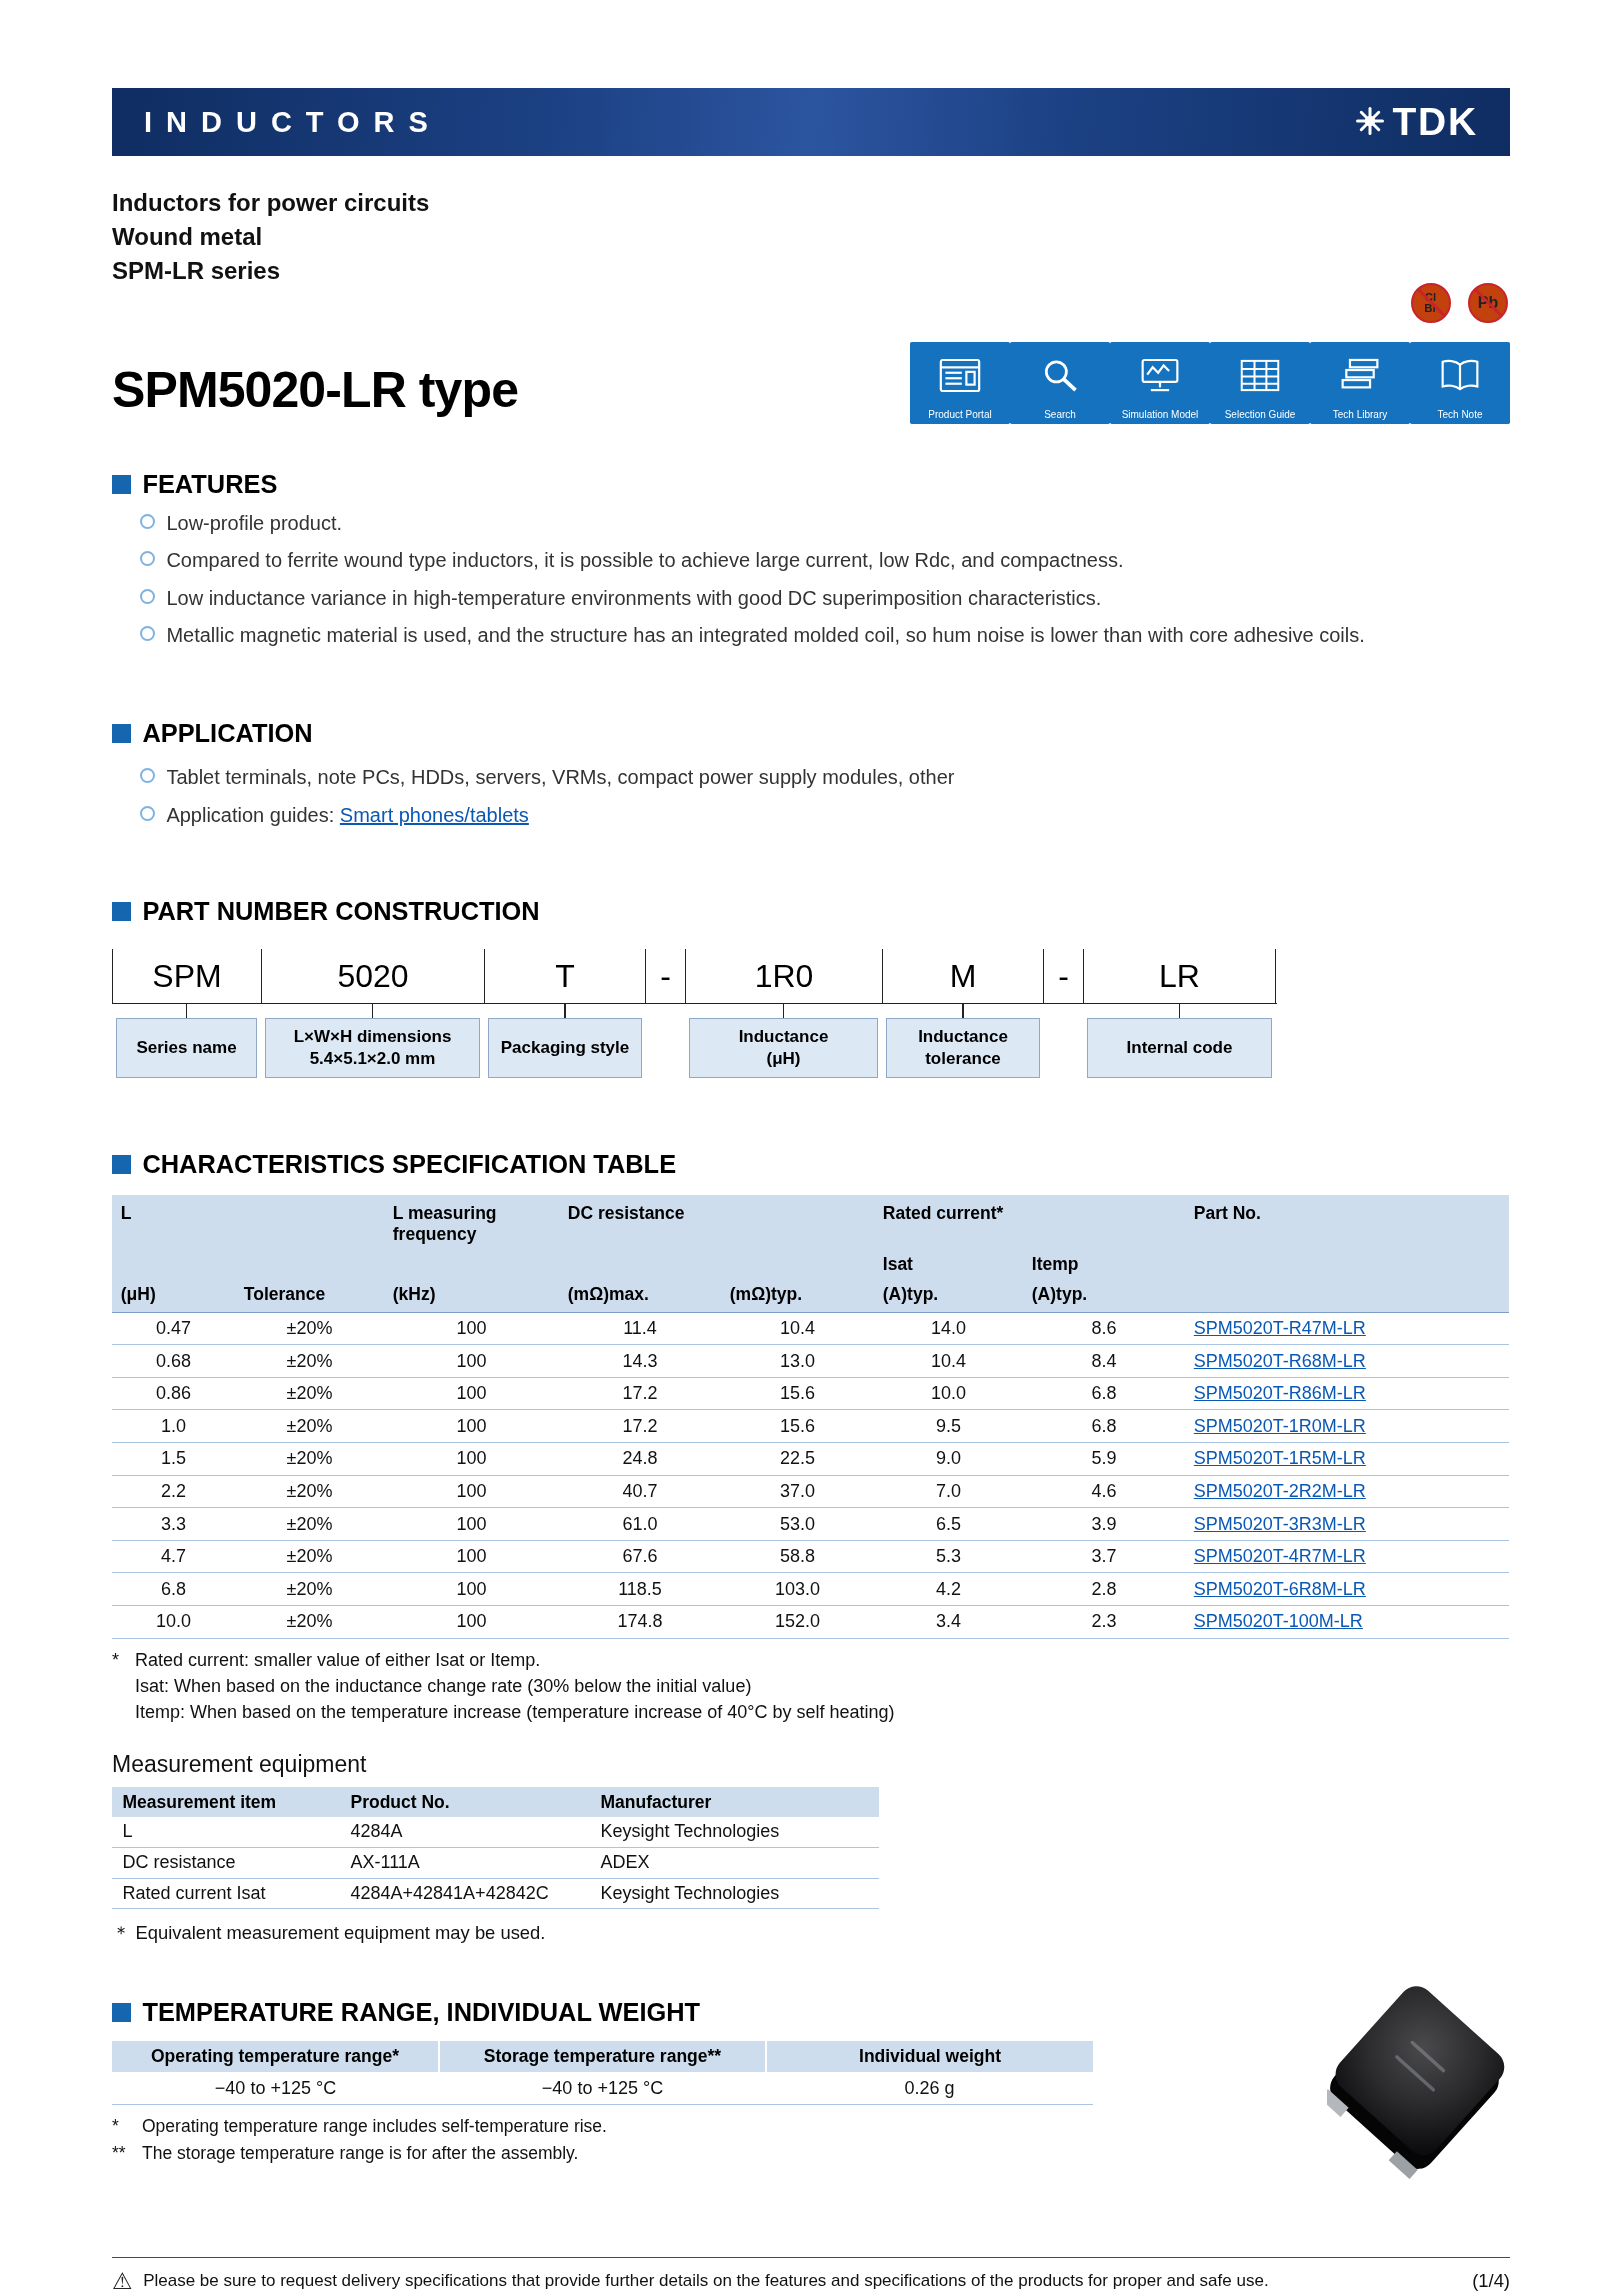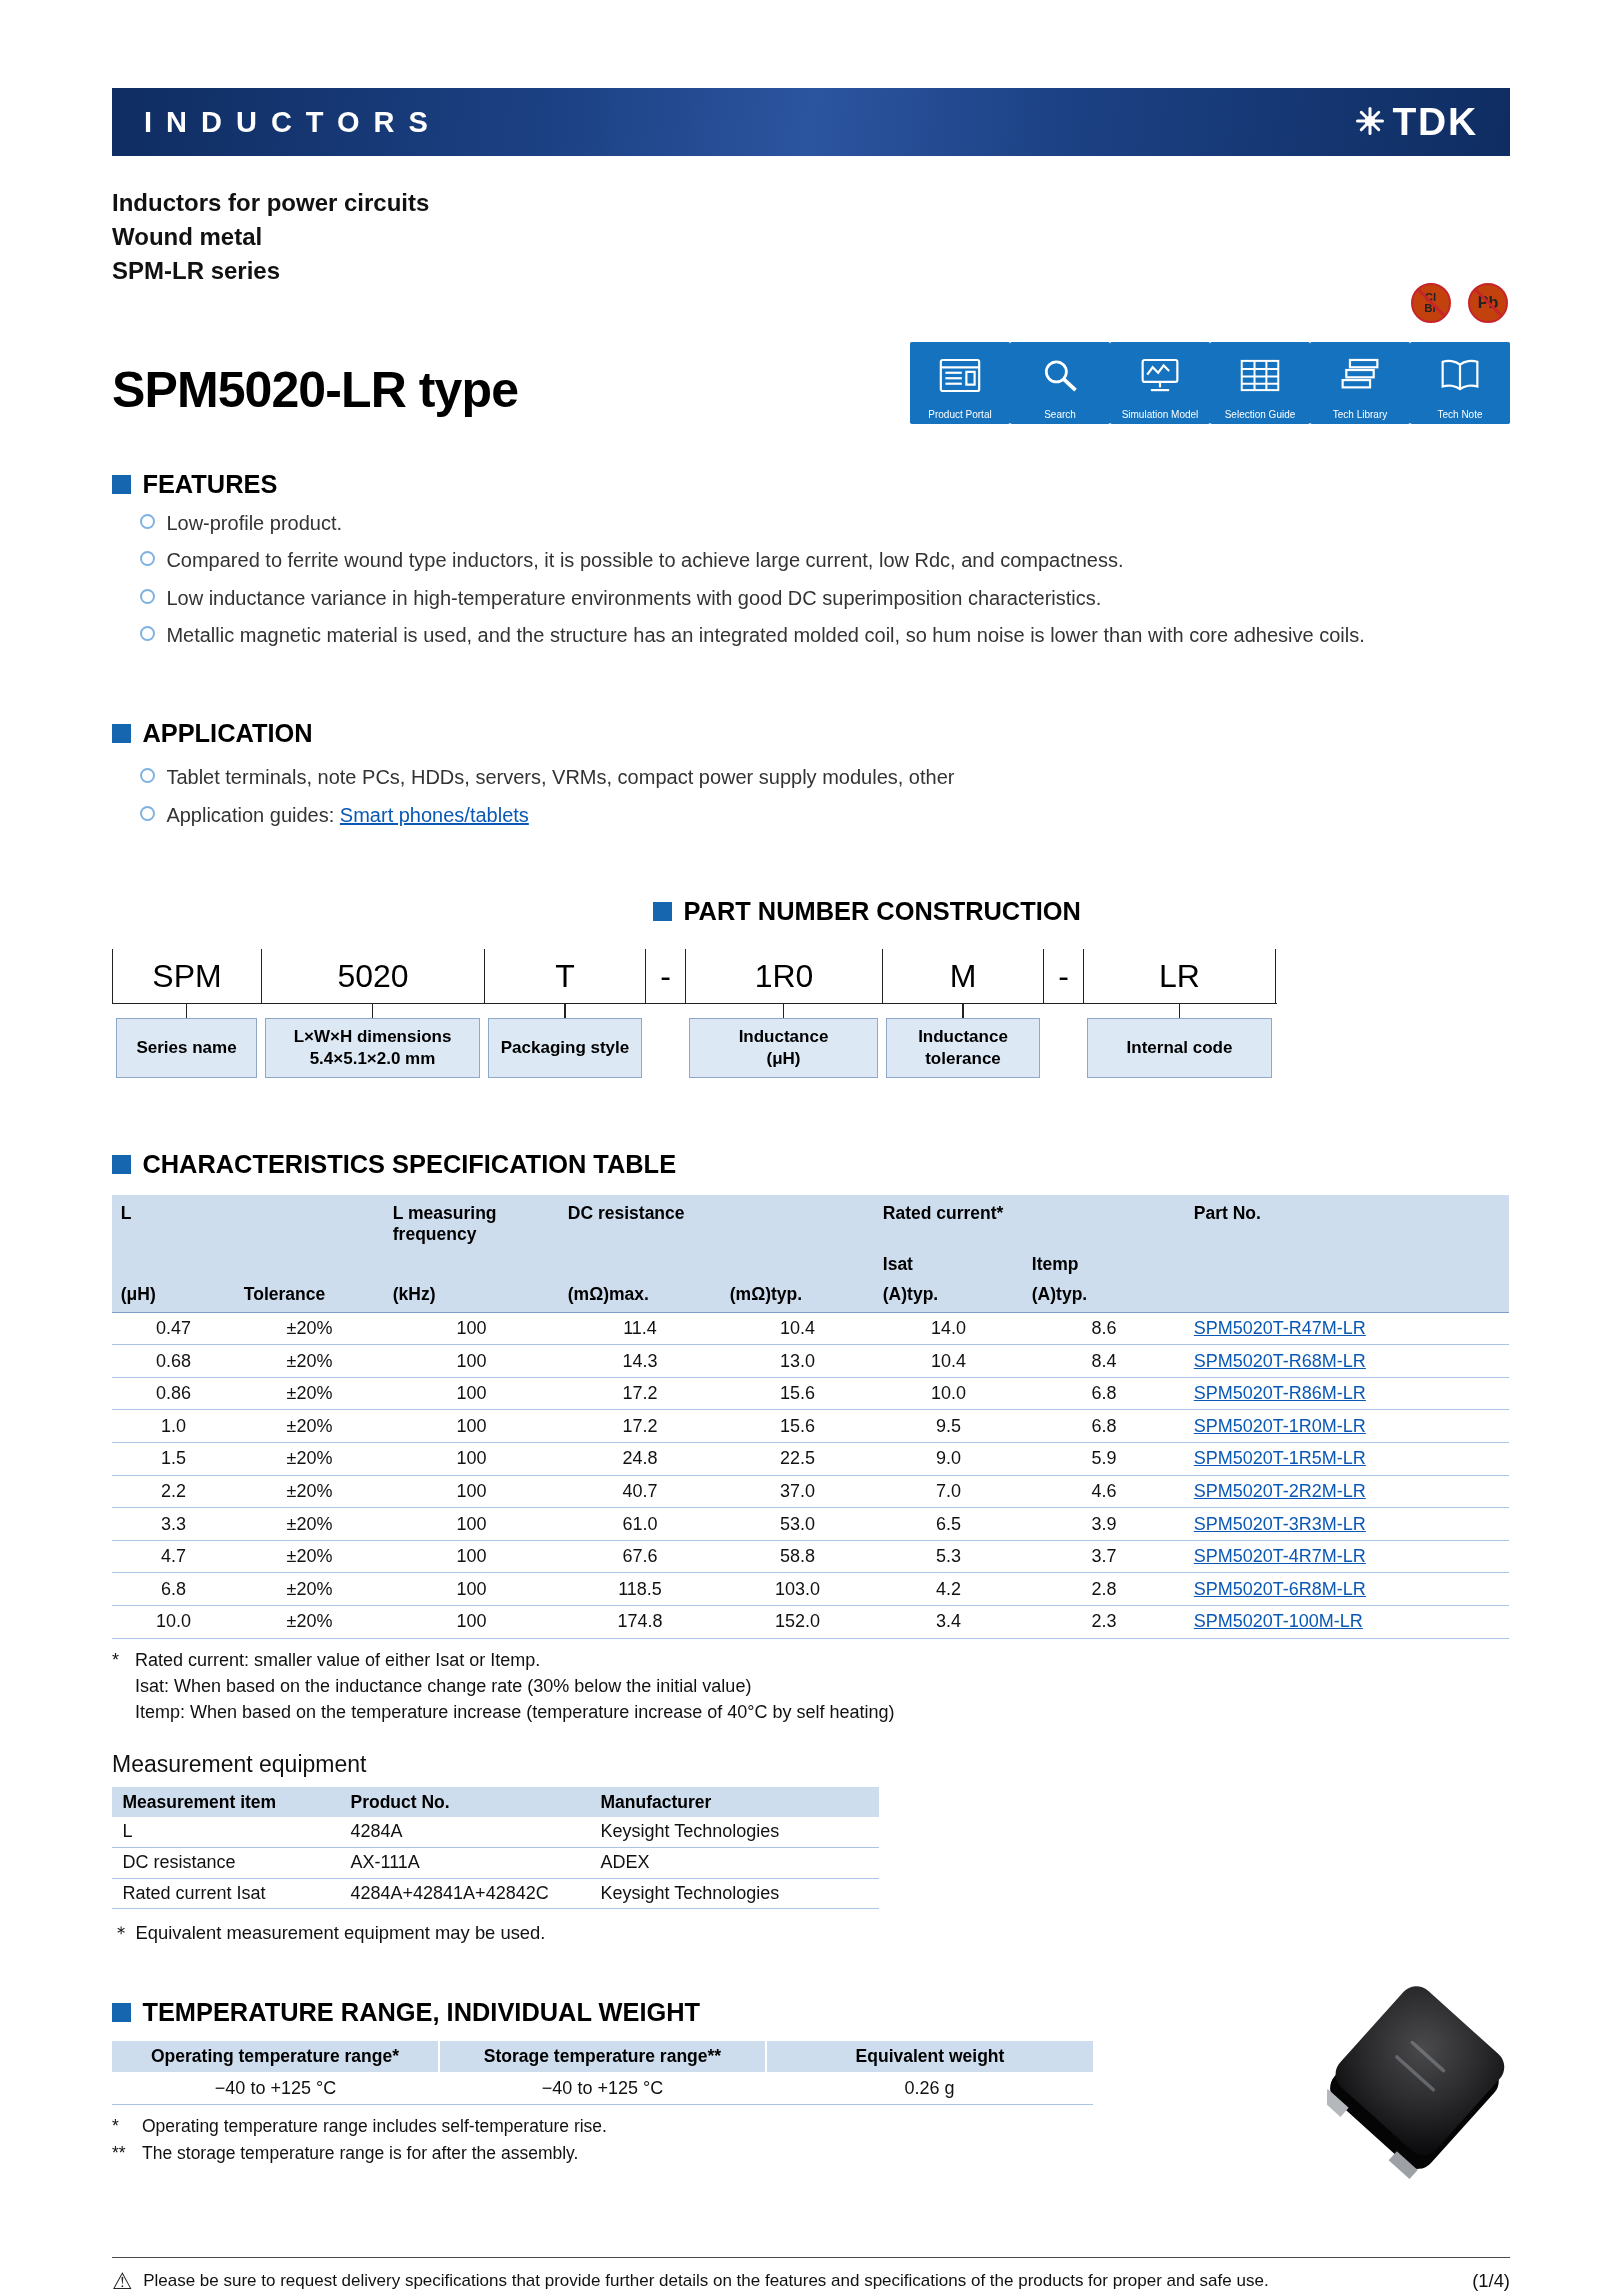--- a/index.html
+++ b/index.html
@@ -46,21 +46,21 @@
   }
   .tile-icon { flex:1; display:flex; align-items:center; justify-content:center; }
   .tile-icon svg { display:block; }
   .tile-label { color:#fff; font-size:10px; white-space:nowrap; }
 
   
   .sec-head { display:flex; align-items:center; gap:11.4px; margin-left:112px; font-size:25.4px; font-weight:bold; color:#000; }
   .sec-square { width:19px; height:19px; background:#1565af; flex:none; }
   .mt-features { margin-top:46px; }
   .mt-application { margin-top:70px; }
-  .mt-pnc { margin-top:68px;justify-content:center; }
+  .mt-pnc { margin-top:68px; }
   .mt-spec { margin-top:72px; }
   .mt-temp { margin-top:53px; }
 
   .bullet-item { display:flex; align-items:flex-start; gap:11.4px; margin:10.5px 112px 0 140px; font-size:20px; line-height:27px; color:#333; }
   .ring { flex:none; width:15px; height:15px; border:2.2px solid #7fb2e0; border-radius:50%; margin-top:4.4px; background:#fff; }
   .first-item { margin-top:16px; }
   a.link { color:#0a58b5; text-decoration:underline; }
 
   
   .pnc { margin:23px 0 0 112px; width:1165px; }
@@ -545,21 +545,21 @@
   <table class="temp-table">
     <colgroup>
         <col style="width:327px">
         <col style="width:327px">
         <col style="width:327px">
       </colgroup>
     <thead>
       <tr>
         <th>Operating temperature range*</th>
         <th>Storage temperature range**</th>
-        <th>Equivalent weight</th>
+        <th>Individual weight</th>
       </tr>
     </thead>
     <tbody>
         <tr>
           <td>−40 to +125 °C</td>
           <td>−40 to +125 °C</td>
           <td>0.26 g</td>
         </tr>
       </tbody>
   </table>

